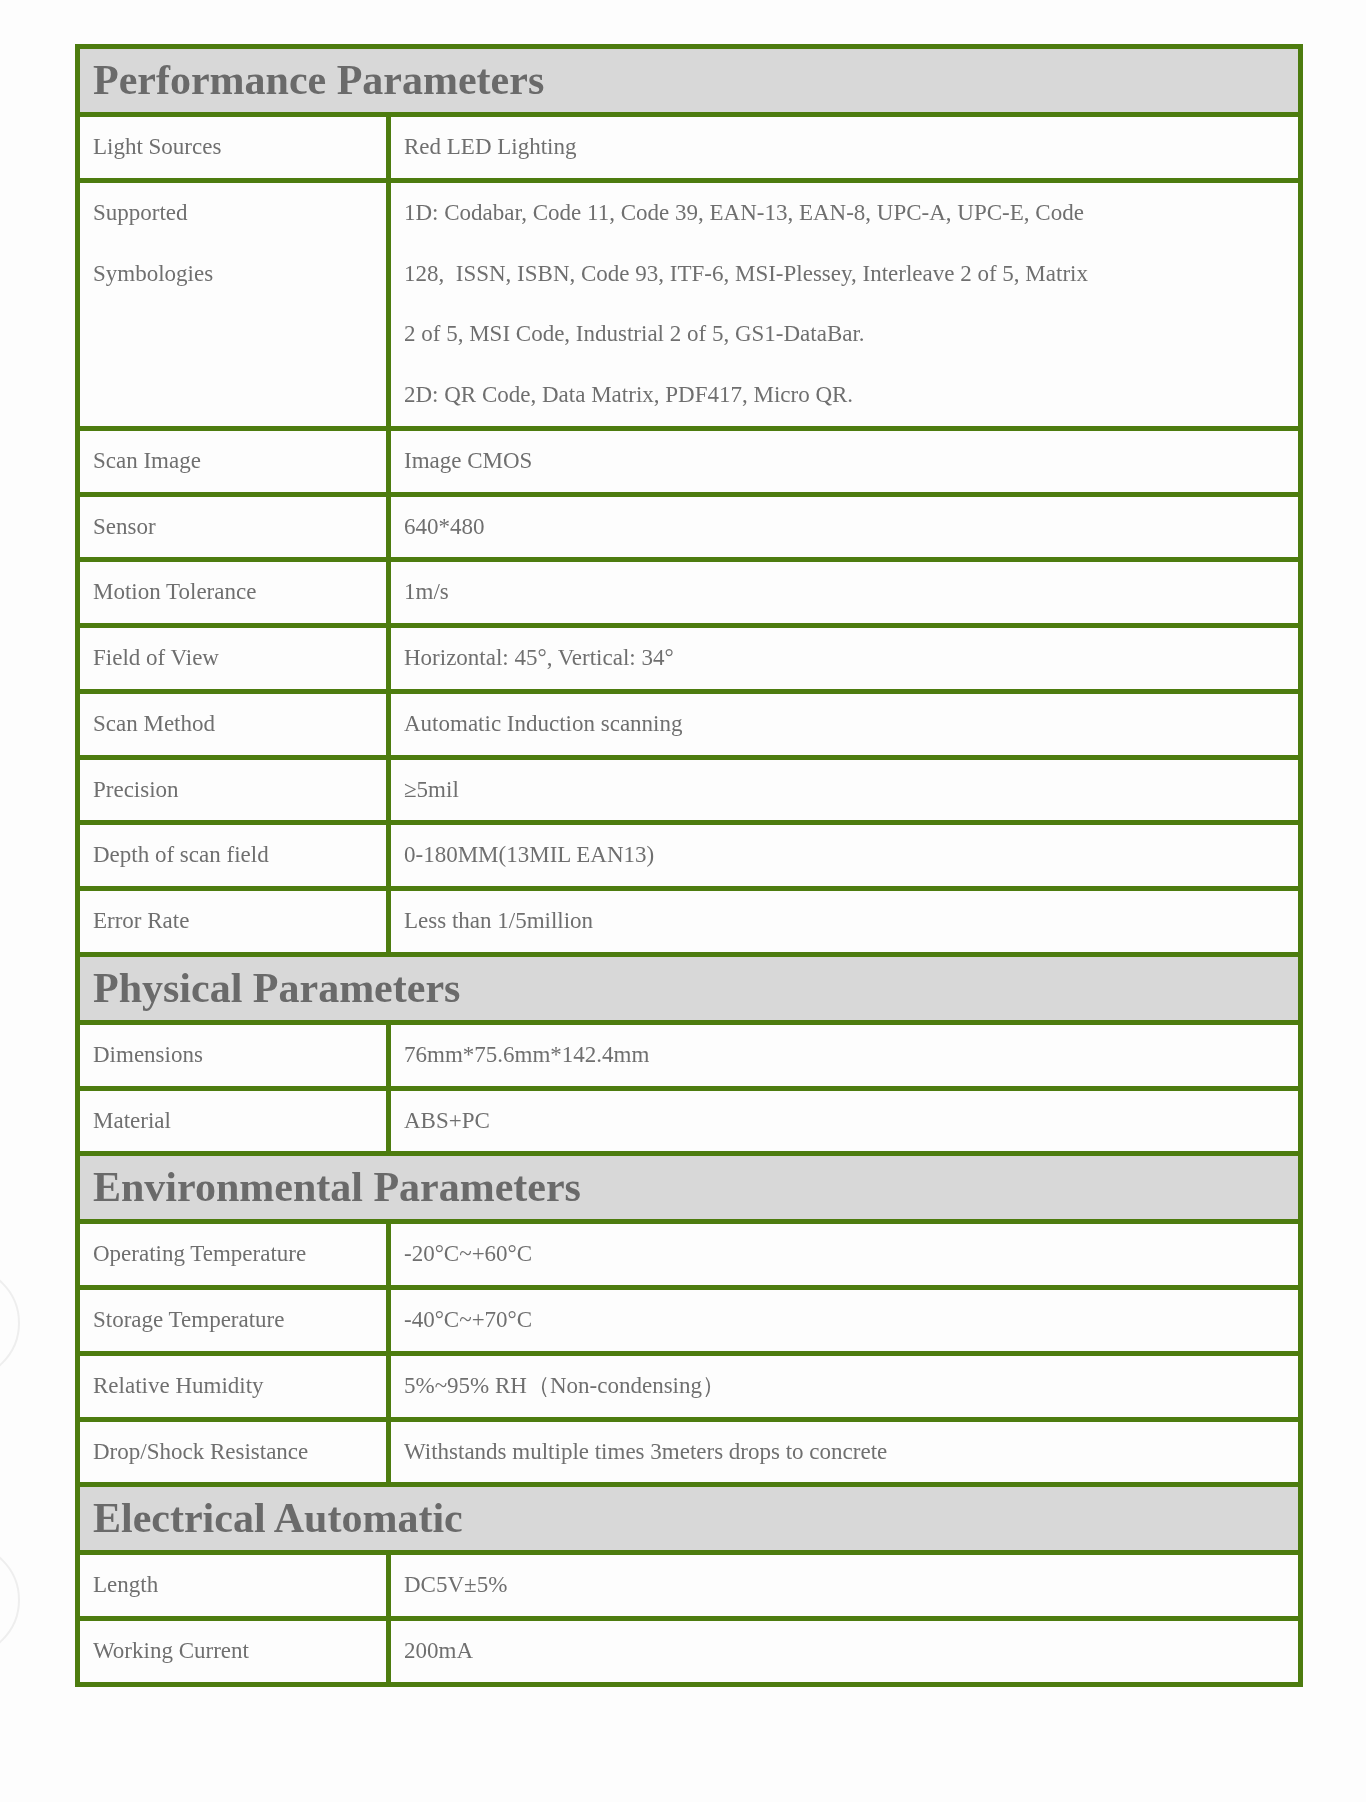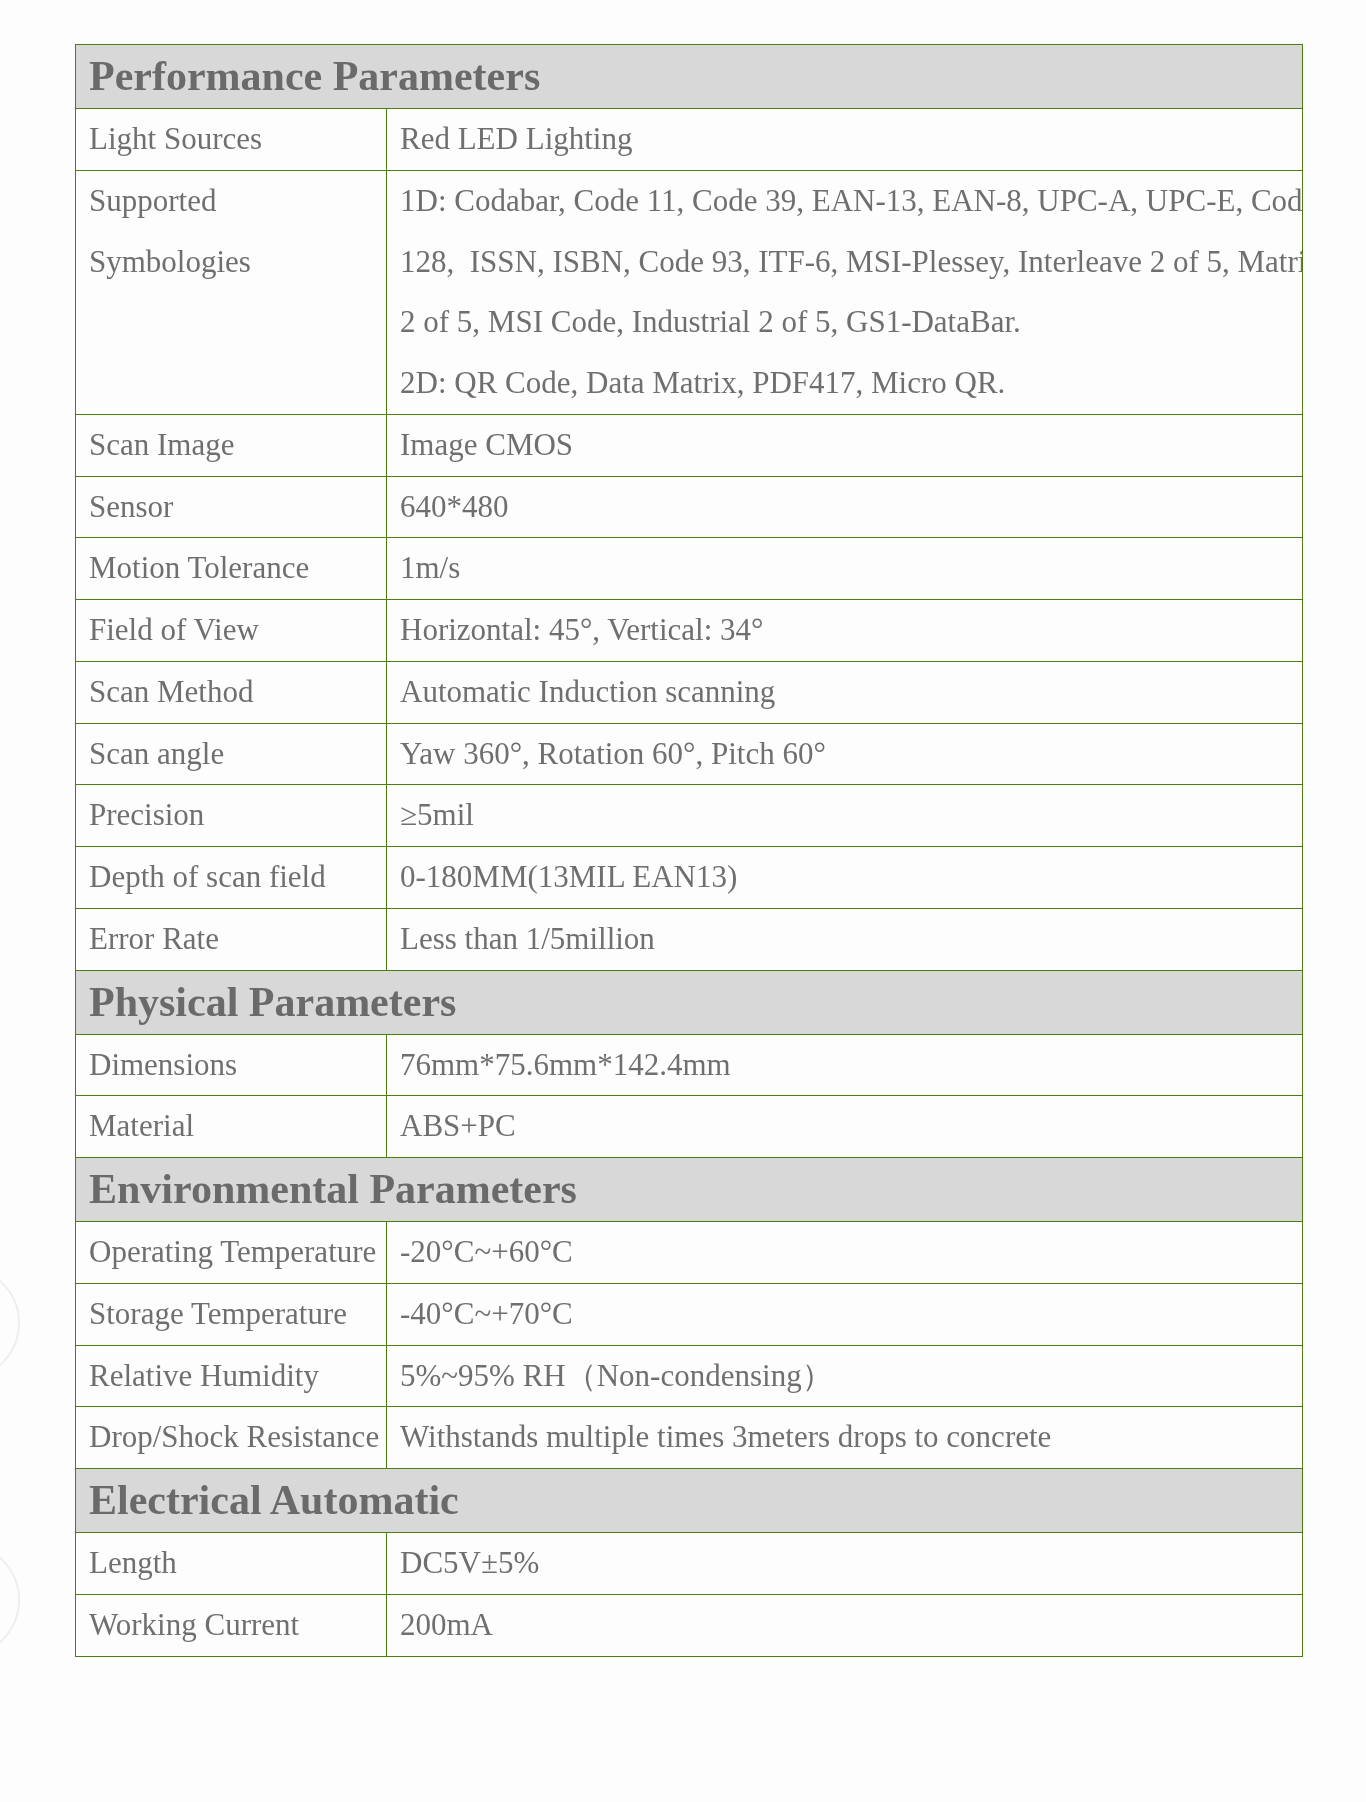--- a/index.html
+++ b/index.html
@@ -10,39 +10,39 @@
     position:relative;
     overflow:hidden;
   }
   .spec-table{
     position:absolute;left:75px;top:44px;
     width:1228px;
     border-collapse:collapse;
     table-layout:fixed;
   }
   .spec-table td{
-    border:1px solid #4d7c0f;
+    border:5px solid #4d7c0f;
     padding:0 12px 0 13px;
     vertical-align:top;
     overflow:hidden;
     color:#6f6f6f;
   }
   tr.hdr td{
     background:#d8d8d8;
     color:#6a6a6a;
     font-weight:bold;
     font-size:42px;
     height:61px;
     line-height:63px;
     white-space:pre;
   }
   tr.single td{height:58px;}
   .ln{
     line-height:60.75px;
-    font-size:31px;
+    font-size:23px;
     white-space:pre;
   }
   
   .wm{
     position:absolute;
     border:2px solid rgba(110,110,110,0.10);
     border-radius:50%;
     box-sizing:border-box;
   }
   .wm-outer1{left:-94px;top:1266px;width:114px;height:114px;}
@@ -119,28 +119,20 @@
       <tr class="single">
         <td>
           <div class="ln">Scan Method</div>
         </td>
         <td>
           <div class="ln">Automatic Induction scanning</div>
         </td>
       </tr>
       <tr class="single">
         <td>
-          <div class="ln">Scan angle</div>
-        </td>
-        <td>
-          <div class="ln">Yaw 360°, Rotation 60°, Pitch 60°</div>
-        </td>
-      </tr>
-      <tr class="single">
-        <td>
           <div class="ln">Precision</div>
         </td>
         <td>
           <div class="ln">≥5mil</div>
         </td>
       </tr>
       <tr class="single">
         <td>
           <div class="ln">Depth of scan field</div>
         </td>

